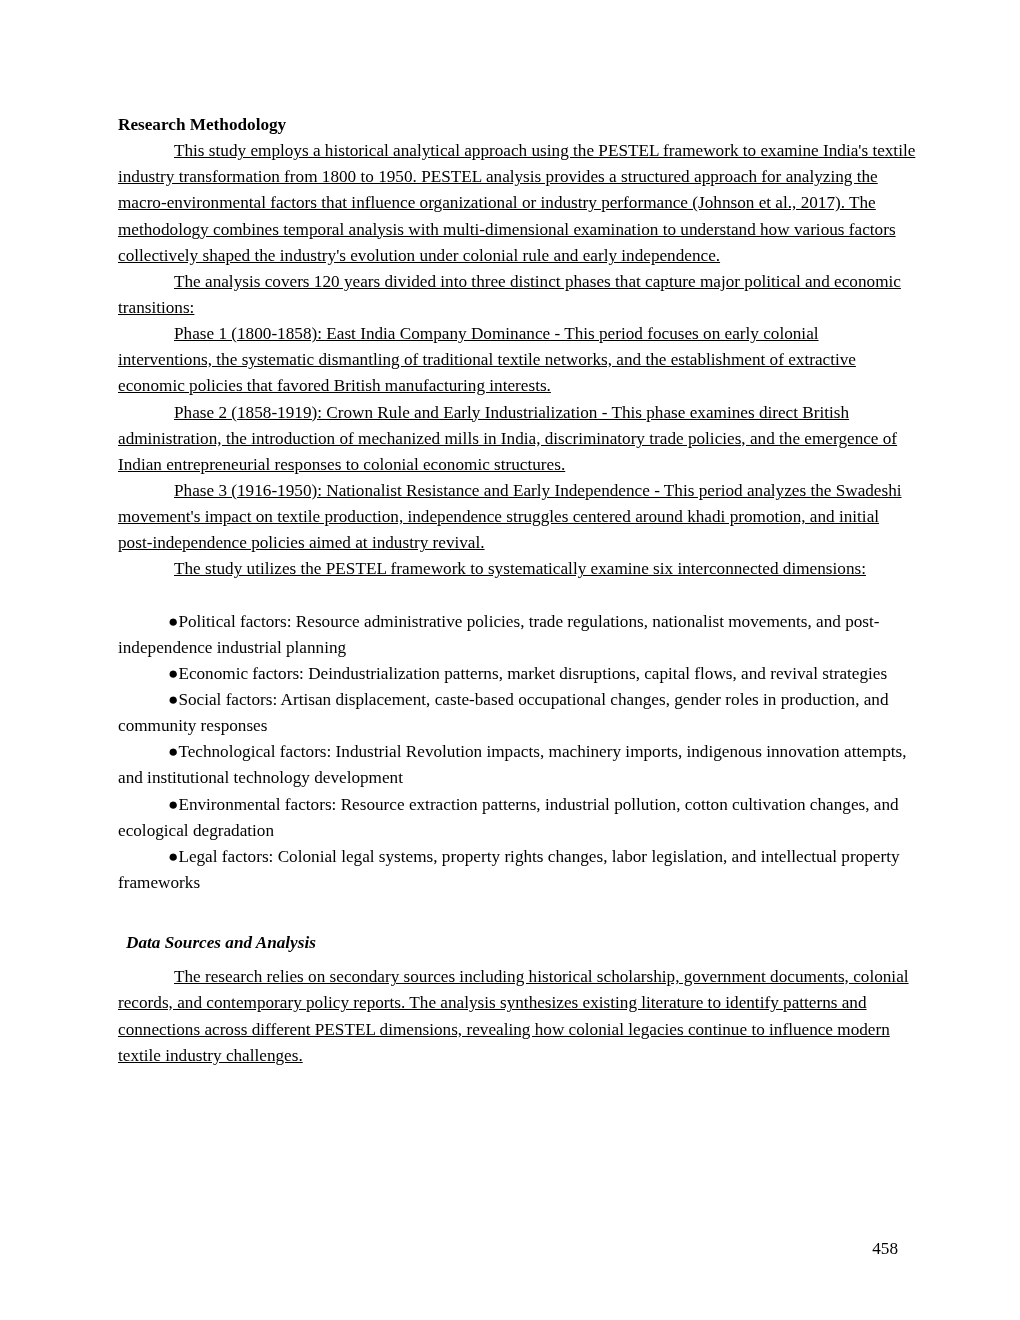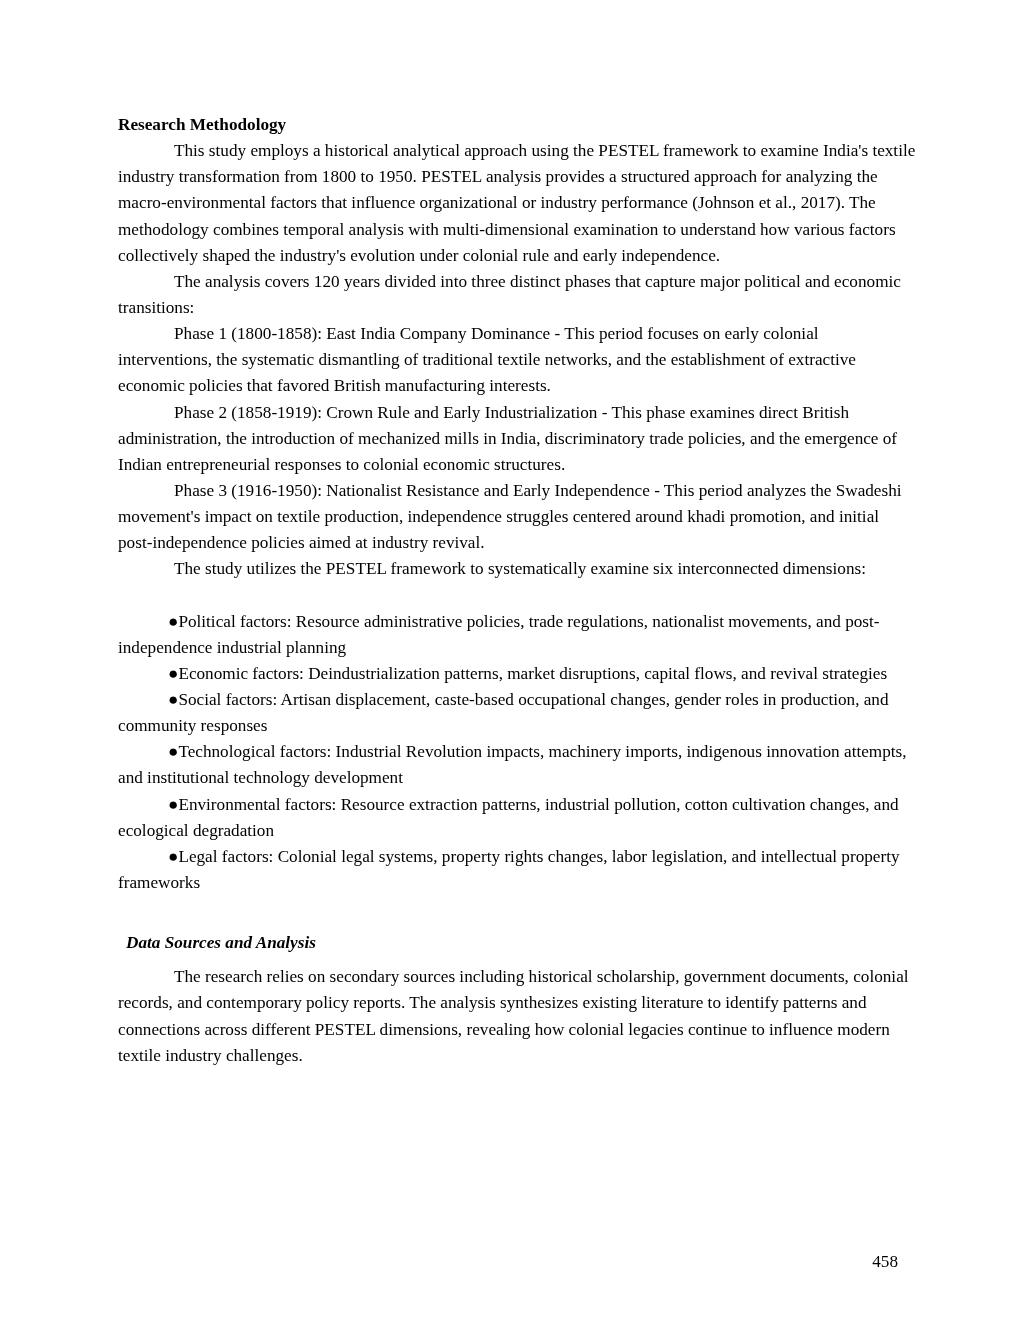--- a/index.html
+++ b/index.html
@@ -36,33 +36,34 @@
     font-size: 17.2px;
     font-weight: bold;
     font-style: italic;
     margin: 8px;
     line-height: 1.52;
   }
   p.para {
     margin: 0;
     text-indent: 56px;
     line-height: 1.52;
+    text-decoration: underline;
   }
   p.bullet {
     margin: 0;
     text-indent: 50px;
     line-height: 1.52;
   }
   .spacer-line {
     height: 26px;
   }
   .page-number {
     position: absolute;
     right: 122px;
-    bottom: 50px;
+    bottom: 63px;
     font-size: 17.2px;
     line-height: 1;
   }
 </style>
 </head>
 <body>
 
 <div class="page">
   <div class="doc-body">
 

